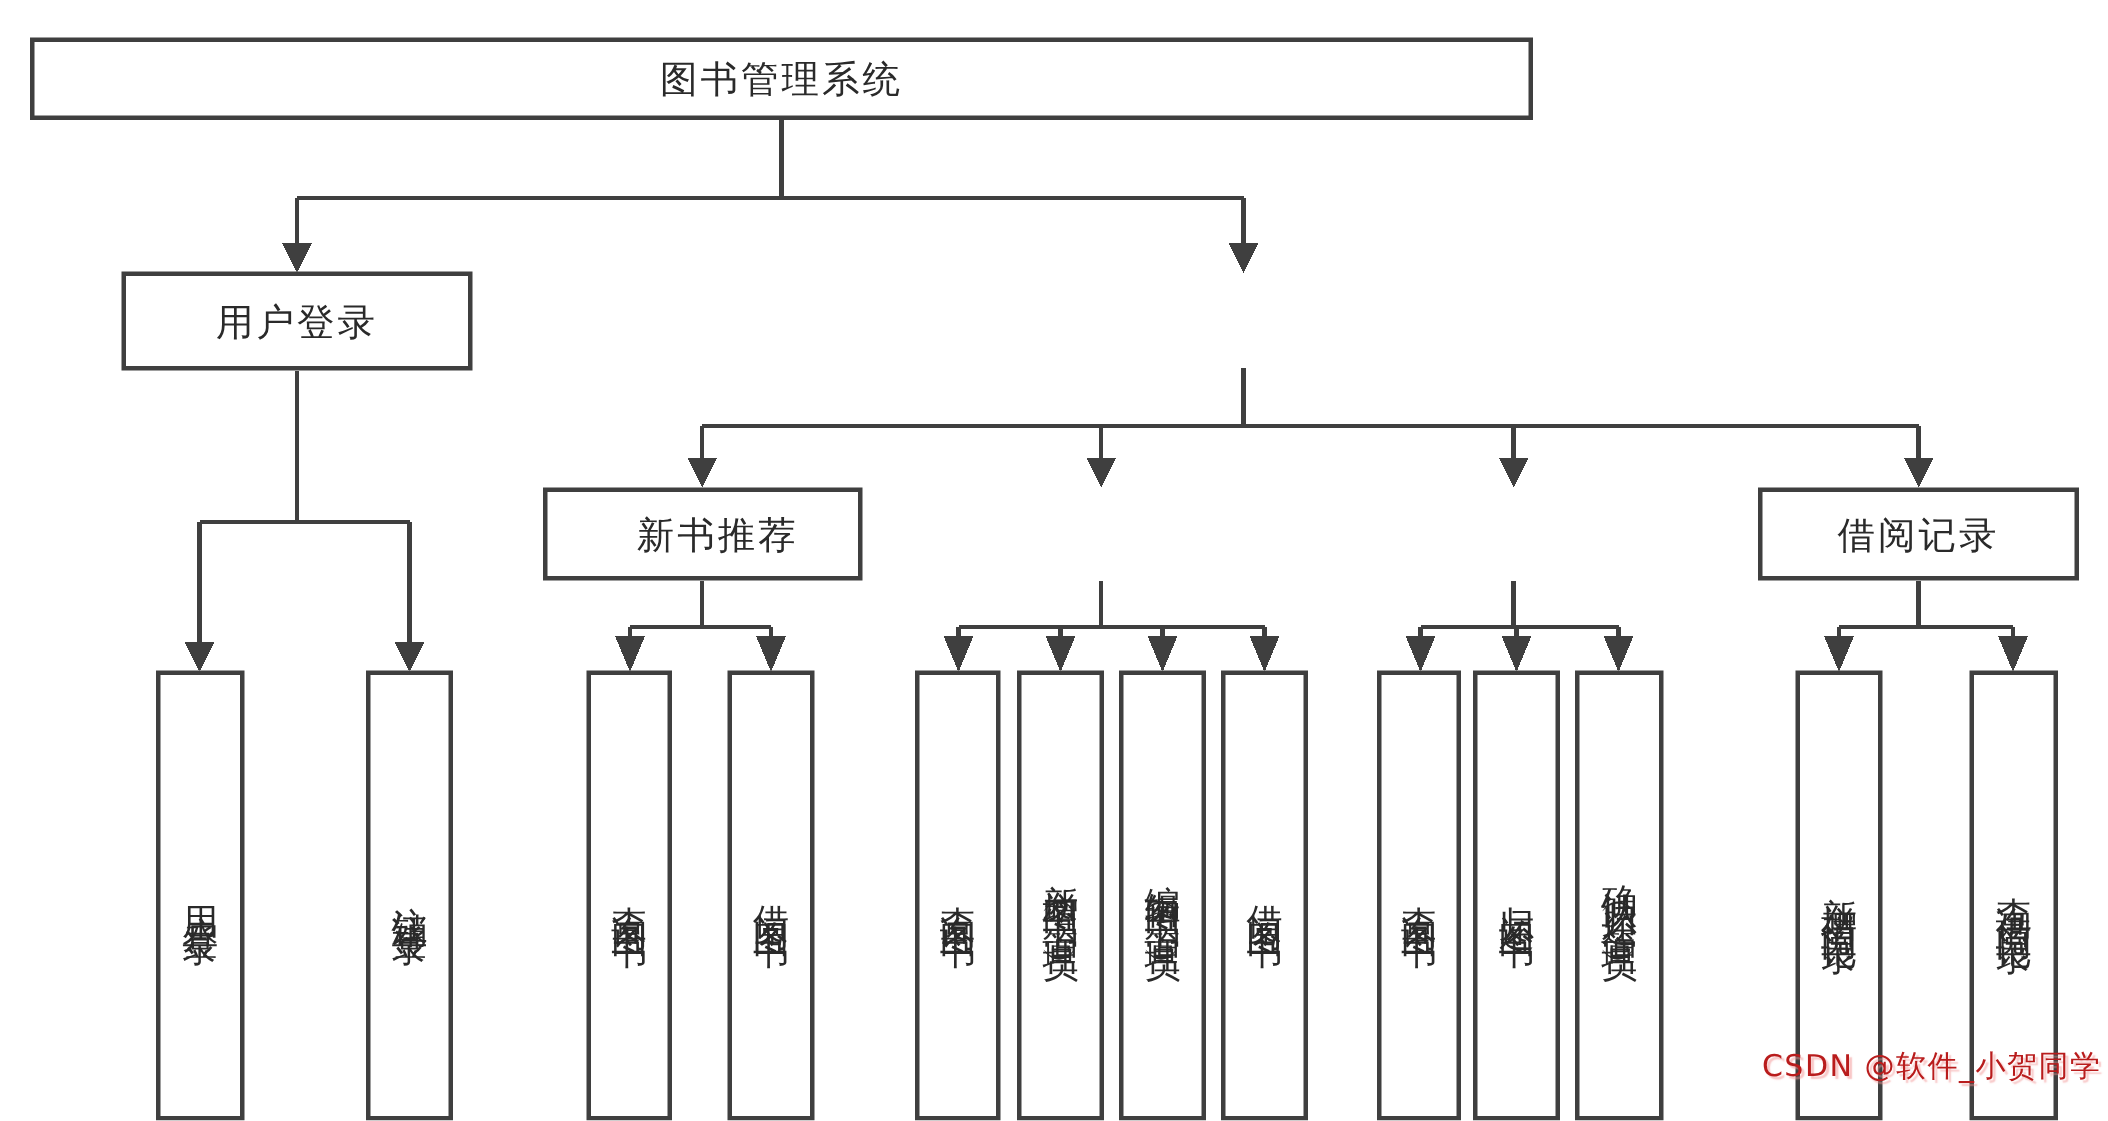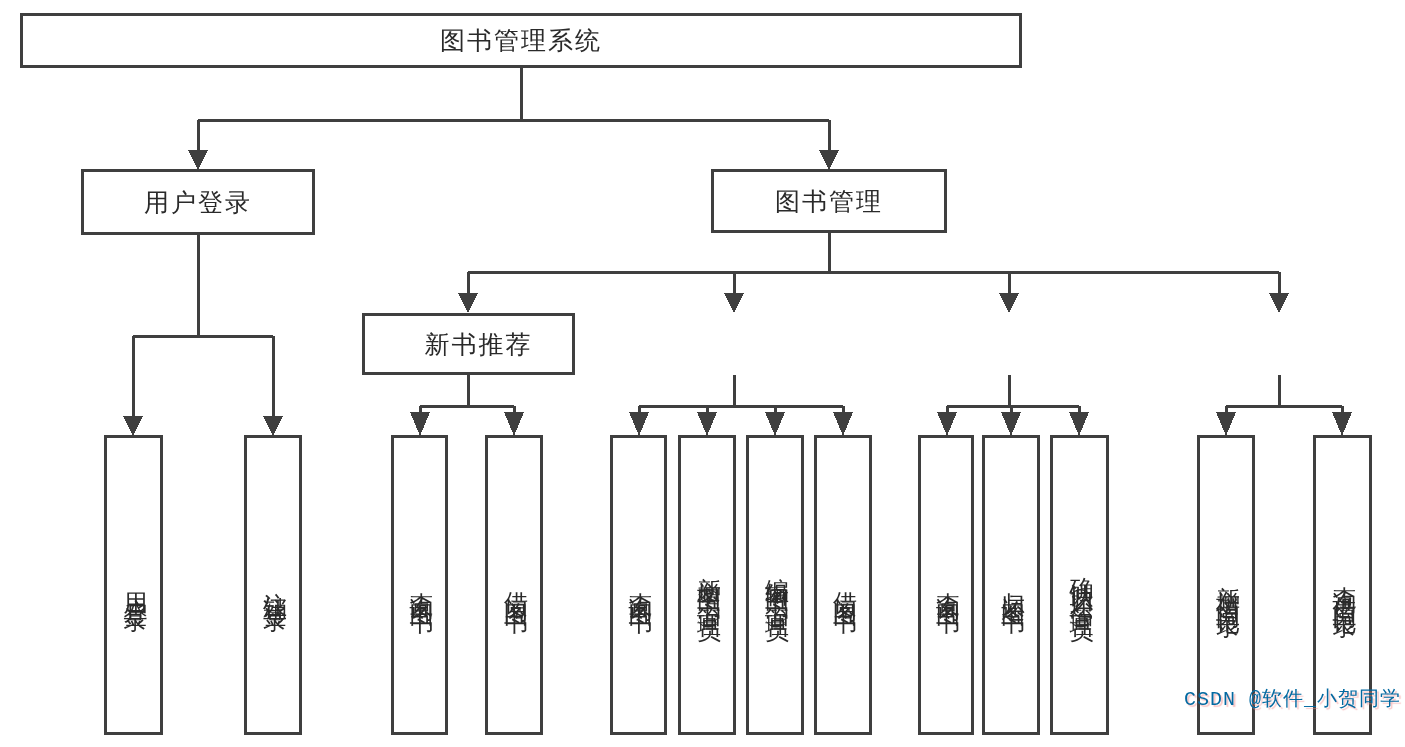--- a/index.html
+++ b/index.html
@@ -9,24 +9,23 @@
   }
   body {
     width: 1405px;
     height: 747px;
     position: relative;
     overflow: hidden;
     font-family: "DejaVu Sans", sans-serif;
   }
   .canvas {
     position: absolute;
-    left: 0; top: 0;
+    left: 0; top: 12px;
     width: 1405px;
     height: 716px;
-    font-family: Liberation Mono, monospace;
   }
   svg.edges {
     position: absolute;
     left: 0; top: 0;
     z-index: 1;
   }
   .node {
     position: absolute;
     box-sizing: border-box;
     border: 3px solid #3f3f3f;
@@ -50,21 +49,21 @@
     letter-spacing: 6px;
     line-height: 1;
   }
   .watermark {
     position: absolute;
     right: 4px;
     bottom: 4px;
     z-index: 5;
     font-size: 20px;
     letter-spacing: 1px;
-    color: #0369a1;
+    color: #b91c1c;
     text-shadow: 2px 2px 1px rgba(242,150,150,0.55);
     white-space: nowrap;
   }
 </style>
 </head>
 <body>
 
 <div class="canvas">
 
   <svg class="edges" width="1405" height="747" viewBox="0 0 1405 747" stroke="#3f3f3f" stroke-width="3" fill="none" shape-rendering="crispEdges">
@@ -125,23 +124,23 @@
     <line x1="1226" y1="406" x2="1342" y2="406"></line>
     <line x1="1226" y1="406" x2="1226" y2="414"></line>
     <polygon points="1216,412 1236,412 1226,436" fill="#3f3f3f" stroke="none"></polygon>
     <line x1="1342" y1="406" x2="1342" y2="414"></line>
     <polygon points="1332,412 1352,412 1342,436" fill="#3f3f3f" stroke="none"></polygon>
   </svg>
 
   <div class="node h-node" style="left:20px; top:13px; width:1002px; height:55px;">图书管理系统</div>
 
   <div class="node h-node" style="left:81px; top:169px; width:234px; height:66px;">用户登录</div>
-  <div class="node h-node" style="left:711px; top:169px; width:236px; height:64px;">图书管理</div>
 
   <div class="node h-node" style="left:362px; top:313px; width:213px; height:62px;padding-left:20px;">新书推荐</div>
+  <div class="node h-node" style="left:1172px; top:313px; width:214px; height:62px;">借阅记录</div>
 
   <div class="node v-node" style="left:104px; top:435px; width:59px; height:300px;">用户登录</div>
   <div class="node v-node" style="left:244px; top:435px; width:58px; height:300px;">注销登录</div>
   <div class="node v-node" style="left:391px; top:435px; width:57px; height:300px;">查询图书</div>
   <div class="node v-node" style="left:485px; top:435px; width:58px; height:300px;">借阅图书</div>
   <div class="node v-node" style="left:610px; top:435px; width:57px; height:300px;">查询图书</div>
   <div class="node v-node" style="left:678px; top:435px; width:58px; height:300px;">新增图书（管理员）</div>
   <div class="node v-node" style="left:746px; top:435px; width:58px; height:300px;">编辑图书（管理员）</div>
   <div class="node v-node" style="left:814px; top:435px; width:58px; height:300px;">借阅图书</div>
   <div class="node v-node" style="left:918px; top:435px; width:56px; height:300px;">查询图书</div>

